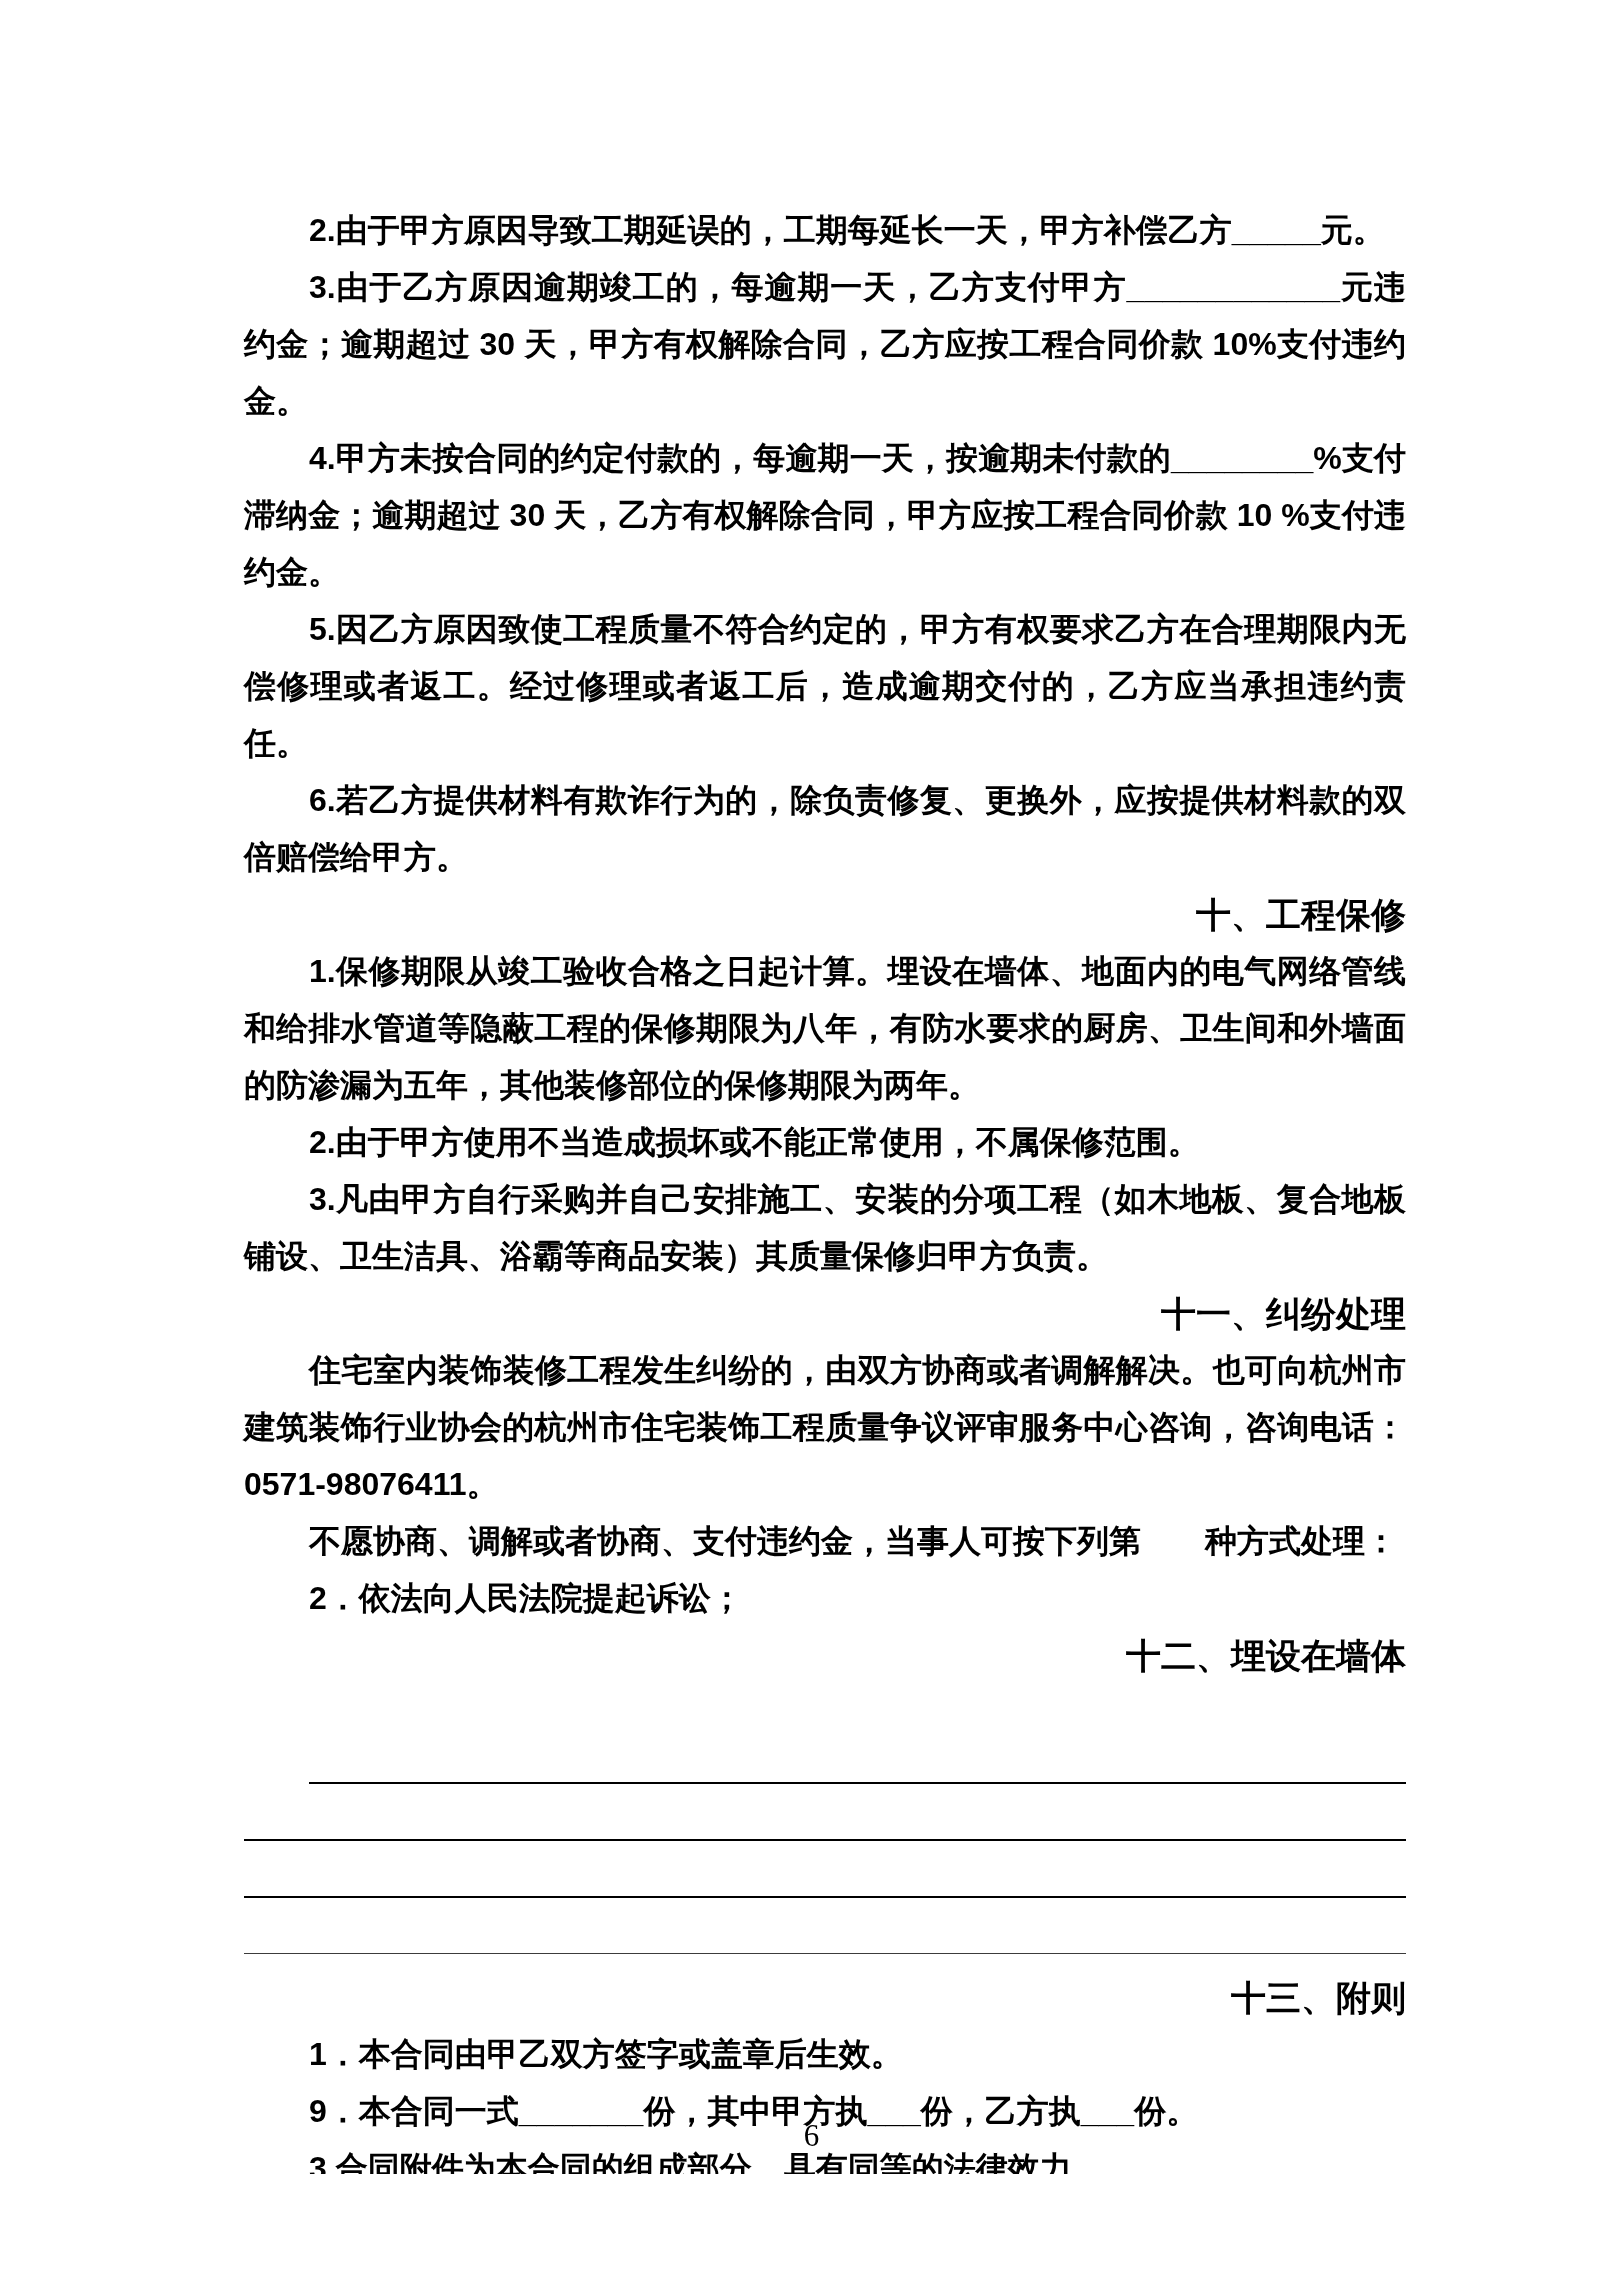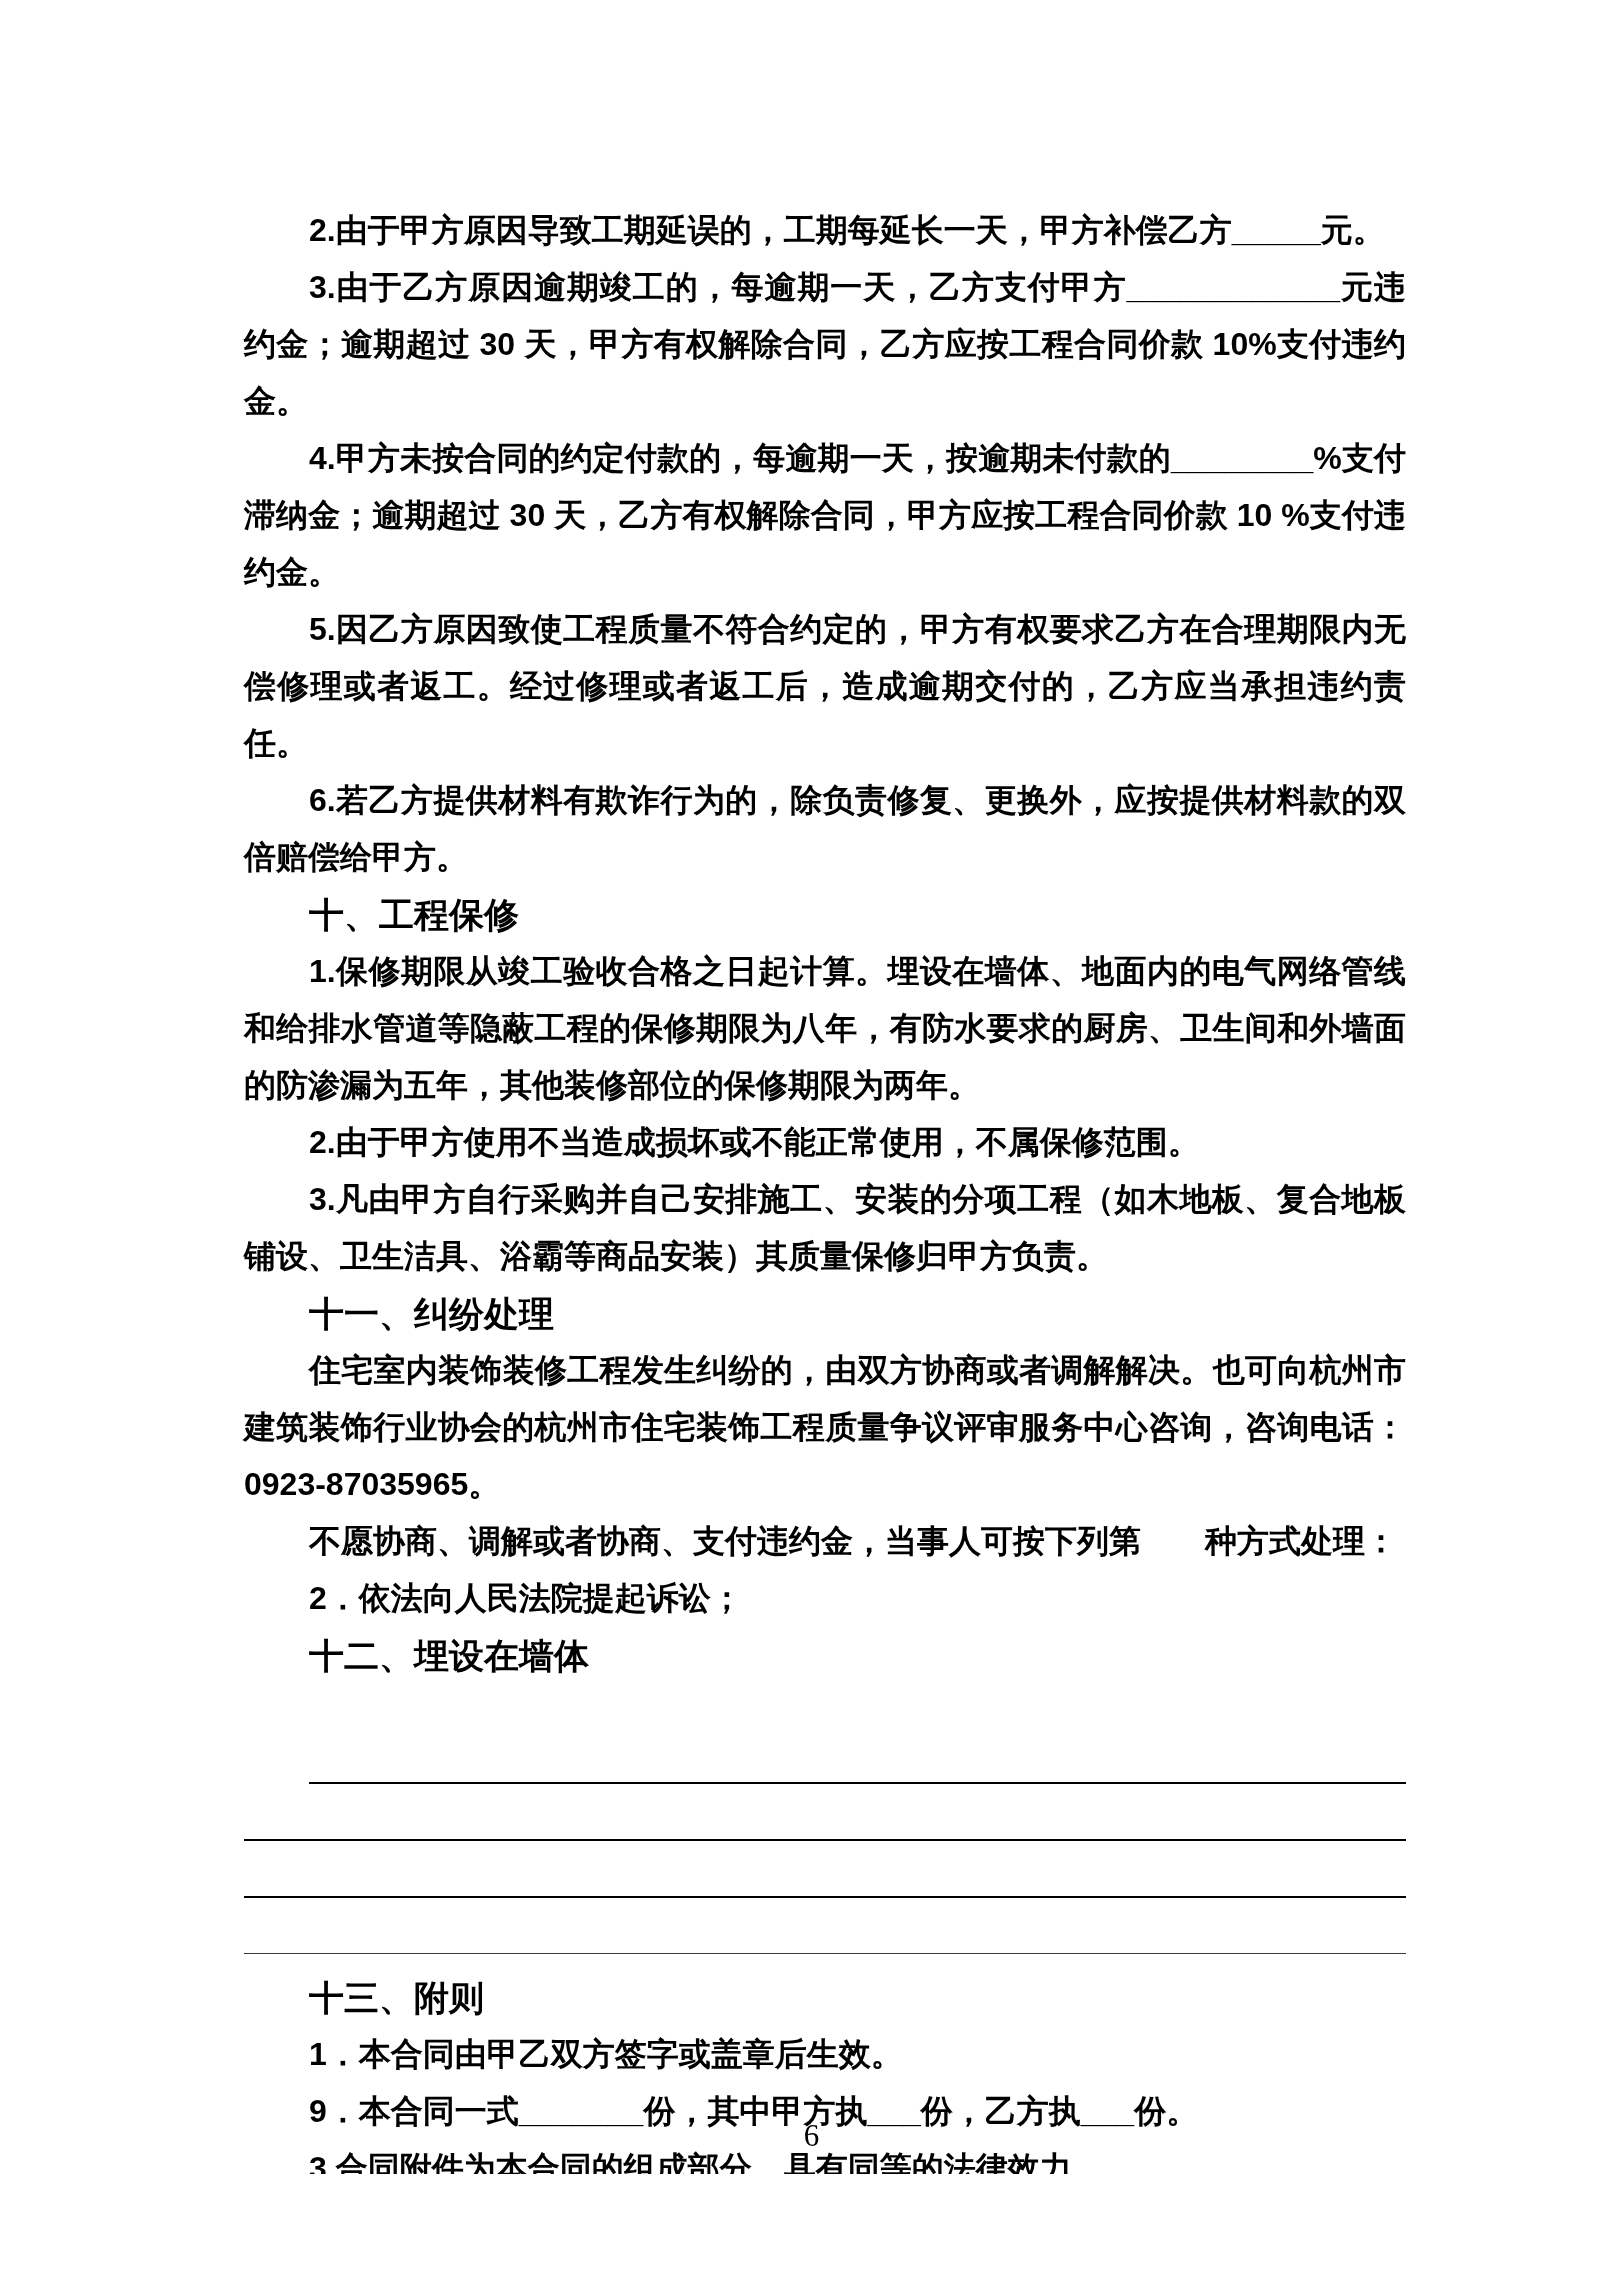--- a/index.html
+++ b/index.html
@@ -25,21 +25,21 @@
     line-height: 57px;
     color: #000000;
     text-align: justify;
   }
   .content p {
     margin: 0;
     text-indent: 65px;
   }
   .content p.heading {
     font-size: 35px;
-    text-align: left;
+    text-align: right;
   }
   .blank-row {
     height: 57px;
   }
   .fill-row {
     height: 57px;
     position: relative;
   }
   .fill-row .rule {
     position: absolute;
@@ -81,21 +81,21 @@
     <p>6.若乙方提供材料有欺诈行为的，除负责修复、更换外，应按提供材料款的双倍赔偿给甲方。</p>
 
     <p class="heading">十、工程保修</p>
 
     <p>1.保修期限从竣工验收合格之日起计算。埋设在墙体、地面内的电气网络管线和给排水管道等隐蔽工程的保修期限为八年，有防水要求的厨房、卫生间和外墙面的防渗漏为五年，其他装修部位的保修期限为两年。</p>
     <p>2.由于甲方使用不当造成损坏或不能正常使用，不属保修范围。</p>
     <p>3.凡由甲方自行采购并自己安排施工、安装的分项工程（如木地板、复合地板铺设、卫生洁具、浴霸等商品安装）其质量保修归甲方负责。</p>
 
     <p class="heading">十一、纠纷处理</p>
 
-    <p>住宅室内装饰装修工程发生纠纷的，由双方协商或者调解解决。也可向杭州市建筑装饰行业协会的杭州市住宅装饰工程质量争议评审服务中心咨询，咨询电话：0923-87035965。</p>
+    <p>住宅室内装饰装修工程发生纠纷的，由双方协商或者调解解决。也可向杭州市建筑装饰行业协会的杭州市住宅装饰工程质量争议评审服务中心咨询，咨询电话：0571-98076411。</p>
     <p>不愿协商、调解或者协商、支付违约金，当事人可按下列第　　种方式处理：</p>
     <p>2．依法向人民法院提起诉讼；</p>
 
     <p class="heading">十二、埋设在墙体</p>
 
     <div class="blank-row"></div>
 
     <div class="fill-row first">
         <span class="rule"></span>
       </div>

